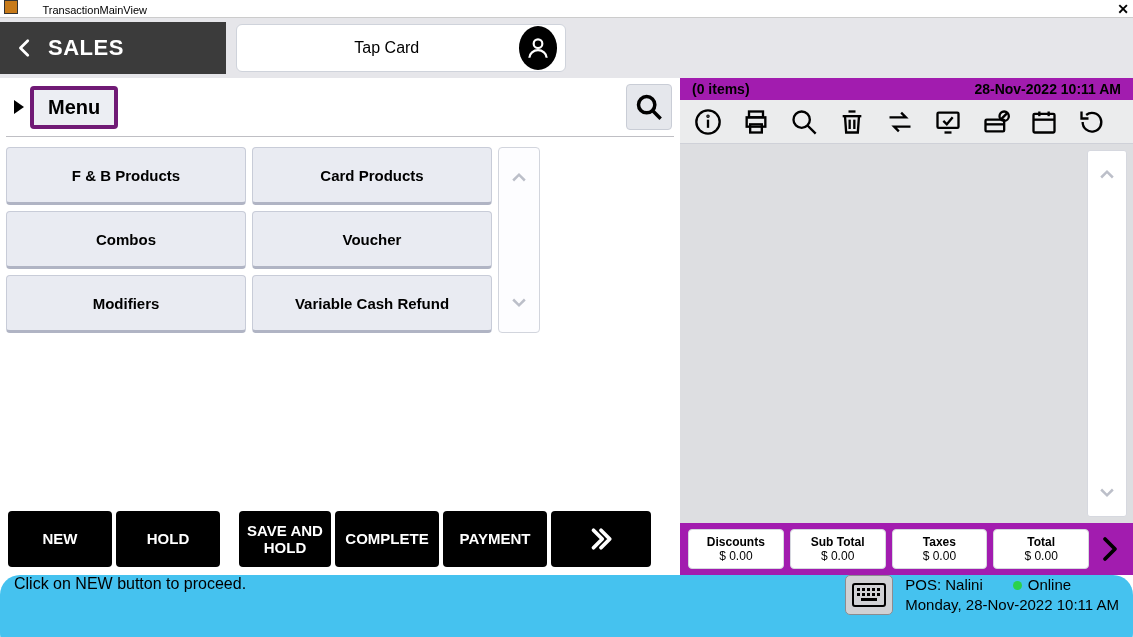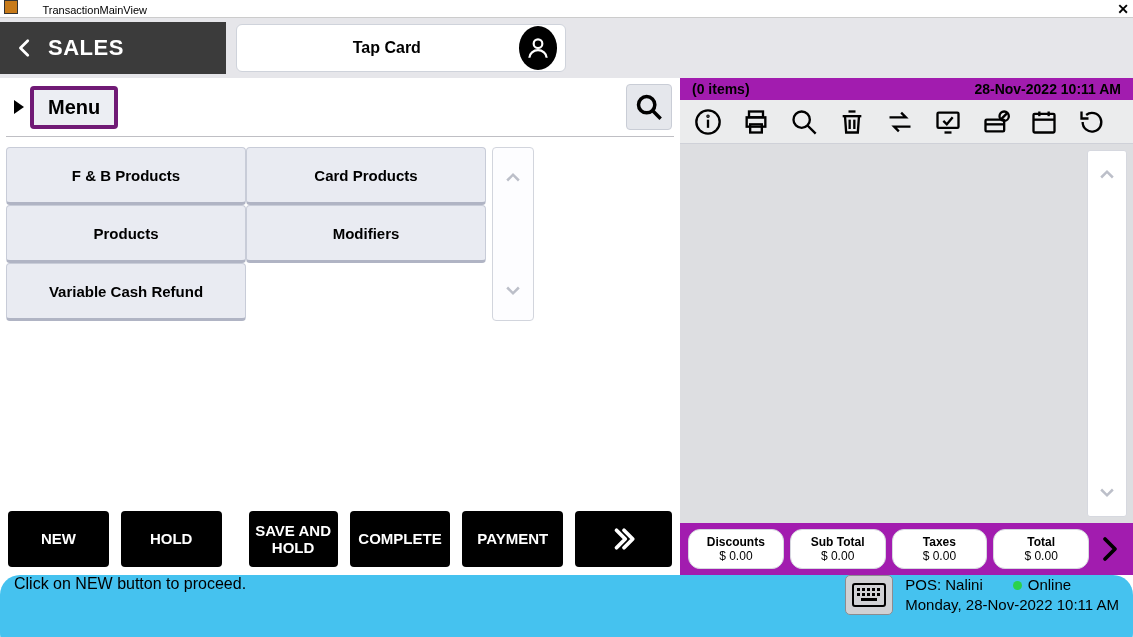--- a/index.html
+++ b/index.html
@@ -8,63 +8,63 @@
 .titlebar { height: 18px; background: #fff; border-bottom: 1px solid #ccc; display:flex; align-items:center; justify-content:space-between; padding:0 4px; }
 .titlebar .app-icon { width:14px; height:14px; background:#c77a19; border:1px solid #333; display:inline-block; }
 .titlebar .title { font-size:11px; margin-left:20px; }
 .titlebar .close { font-size:14px; font-weight:bold; cursor:pointer; }
 
 .topbar { height: 60px; display:flex; align-items:center; background:#e6e6ea; }
 .sales-tab { width:226px; height:52px; background:#3b3b3b; color:#fff; display:flex; align-items:center; padding-left:14px; gap:12px; font-weight:900; font-size:22px; letter-spacing:0.5px; }
 .sales-tab .chev { width:22px; height:22px; }
 .tap-card-wrap { flex:1; display:flex; align-items:center; padding:0 10px; }
 .tap-card { background:#fff; border:1px solid #cfd3db; border-radius:6px; width:330px; height:48px; display:flex; align-items:center; justify-content:space-between; padding:0 8px 0 18px; }
-.tap-card-label { font-weight:700; font-size:16px; width:100%; text-align:center; }
+.tap-card-label { font-weight:400; font-size:16px; width:100%; text-align:center; }
 .user-circle { width:44px; height:44px; border-radius:50%; background:#000; color:#fff; display:flex; align-items:center; justify-content:center; }
 
 .body { display:flex; height: 497px; }
 .left { width:680px; border-right:0; display:flex; flex-direction:column; }
 
 .breadcrumb-row { display:flex; align-items:center; padding:6px 8px; gap:6px;}
 .tri { width:0; height:0; border-top:7px solid transparent; border-bottom:7px solid transparent; border-left:10px solid #000; margin-left:6px;}
 .menu-chip { background:#eceef3; border:4px solid #701a75; border-radius:4px; padding:6px 14px; font-weight:800; font-size:20px; }
 .breadcrumb-spacer { flex:1; }
 .search-btn { width:46px; height:46px; background:#e5e7ec; border:1px solid #c9cdd6; border-radius:4px; display:flex; align-items:center; justify-content:center; cursor:pointer; }
 .hr { border-top:1px solid #bfbfc4; margin:0 6px 4px 6px; }
 
 .cat-area { display:flex; }
-.cat-grid { display:grid; grid-template-columns:240px 240px; grid-auto-rows:58px; padding:6px; }
+.cat-grid { display:grid; grid-template-columns:240px 240px; grid-auto-rows:58px; gap:6px; padding:6px; }
 .cat-btn { background:#e9ebf2; border:1px solid #c8ccd8; border-bottom:3px solid #b0b4c4; border-radius:4px; font-weight:800; font-size:15px; display:flex; align-items:center; justify-content:center; cursor:pointer; }
 .cat-scroll { width:42px; margin:6px 6px 6px 0; border:1px solid #d2d5dd; border-radius:4px; background:#fdfdff; display:flex; flex-direction:column; }
 .cat-scroll .arrowbox { height:60px; display:flex; align-items:center; justify-content:center; }
 .cat-scroll .track { flex:1; }
 .chev-svg { width:20px; height:20px; stroke:#bcbfc9; stroke-width:3; fill:none; }
 
 .left-spacer { flex:1; }
 
-.action-row { display:flex; gap:12px; padding:8px; }
+.action-row { display:flex; gap:4px; padding:8px; }
 .act-btn { background:#000; color:#fff; font-weight:900; font-size:15px; border-radius:4px; display:flex; align-items:center; justify-content:center; text-align:center; line-height:1.15; cursor:pointer; }
 .act-btn.small { width:104px; height:56px; }
 .act-btn.narrow { width:92px; height:56px;margin-left:15px; }
 .act-btn.next { width:100px; height:56px; }
 
 
 .right { flex:1; display:flex; flex-direction:column; background:#a21caf; }
 .right-top { display:flex; align-items:center; padding:0 12px; height:22px; font-weight:800; font-size:14px; }
 .right-top .spacer { flex:1; }
 .tool-row { display:flex; align-items:center; gap:20px; padding:4px 14px; border-bottom:1px solid #cfd1d8; background:#ebeced; height:44px;}
 .tool-ic { width:28px; height:28px; stroke:#000; stroke-width:2; fill:none; cursor:pointer; }
 .ticket-body { flex:1; background:#dddee1; display:flex; }
 .ticket-fill { flex:1; }
 .ticket-scroll { width:40px; margin:6px; background:#fff; border:1px solid #d6d8df; border-radius:3px; display:flex; flex-direction:column; }
 .ticket-scroll .arrowbox { height:48px; display:flex; align-items:center; justify-content:center; }
 .ticket-scroll .track { flex:1; }
 
 .totals-row { display:flex; align-items:center; padding:4px 8px; gap:6px; height:52px; }
-.total-card { flex:1; height:40px; background:#fff; border:1px solid #d6d8df; border-radius:12px; display:flex; flex-direction:column; align-items:center; justify-content:center; font-size:12px; }
+.total-card { flex:1; height:40px; background:#fff; border:1px solid #d6d8df; border-radius:4px; display:flex; flex-direction:column; align-items:center; justify-content:center; font-size:12px; }
 .total-card .label { font-weight:700; }
 .total-card .val { font-weight:400; }
 .totals-next { width:30px; height:30px; cursor:pointer; }
 
 
 .footer { height:78px; background:#45c2ef; display:flex; align-items:flex-start; padding:0 14px;border-radius:20px; }
 .footer-msg { font-size:16px; }
 .footer .spacer { flex:1; }
 .kbd { width:48px; height:40px; background:#d0d1d4; border:1px solid #8b8c90; border-radius:5px; display:flex; align-items:center; justify-content:center; margin-right:12px; font-size:24px; cursor:pointer;}
 .status-block { font-size:15px; line-height:1.3; }
@@ -120,21 +120,24 @@
 
     <div class="cat-area">
       <div class="cat-grid">
         <div class="cat-btn">
             <span>F &amp; B Products</span>
           </div>
         <div class="cat-btn">
             <span>Card Products</span>
           </div>
         <div class="cat-btn">
-            <span>Products</span>
+            <span>Combos</span>
+          </div>
+        <div class="cat-btn">
+            <span>Voucher</span>
           </div>
         <div class="cat-btn">
             <span>Modifiers</span>
           </div>
         <div class="cat-btn">
             <span>Variable Cash Refund</span>
           </div>
       </div>
       <div class="cat-scroll">
         <div class="arrowbox">

